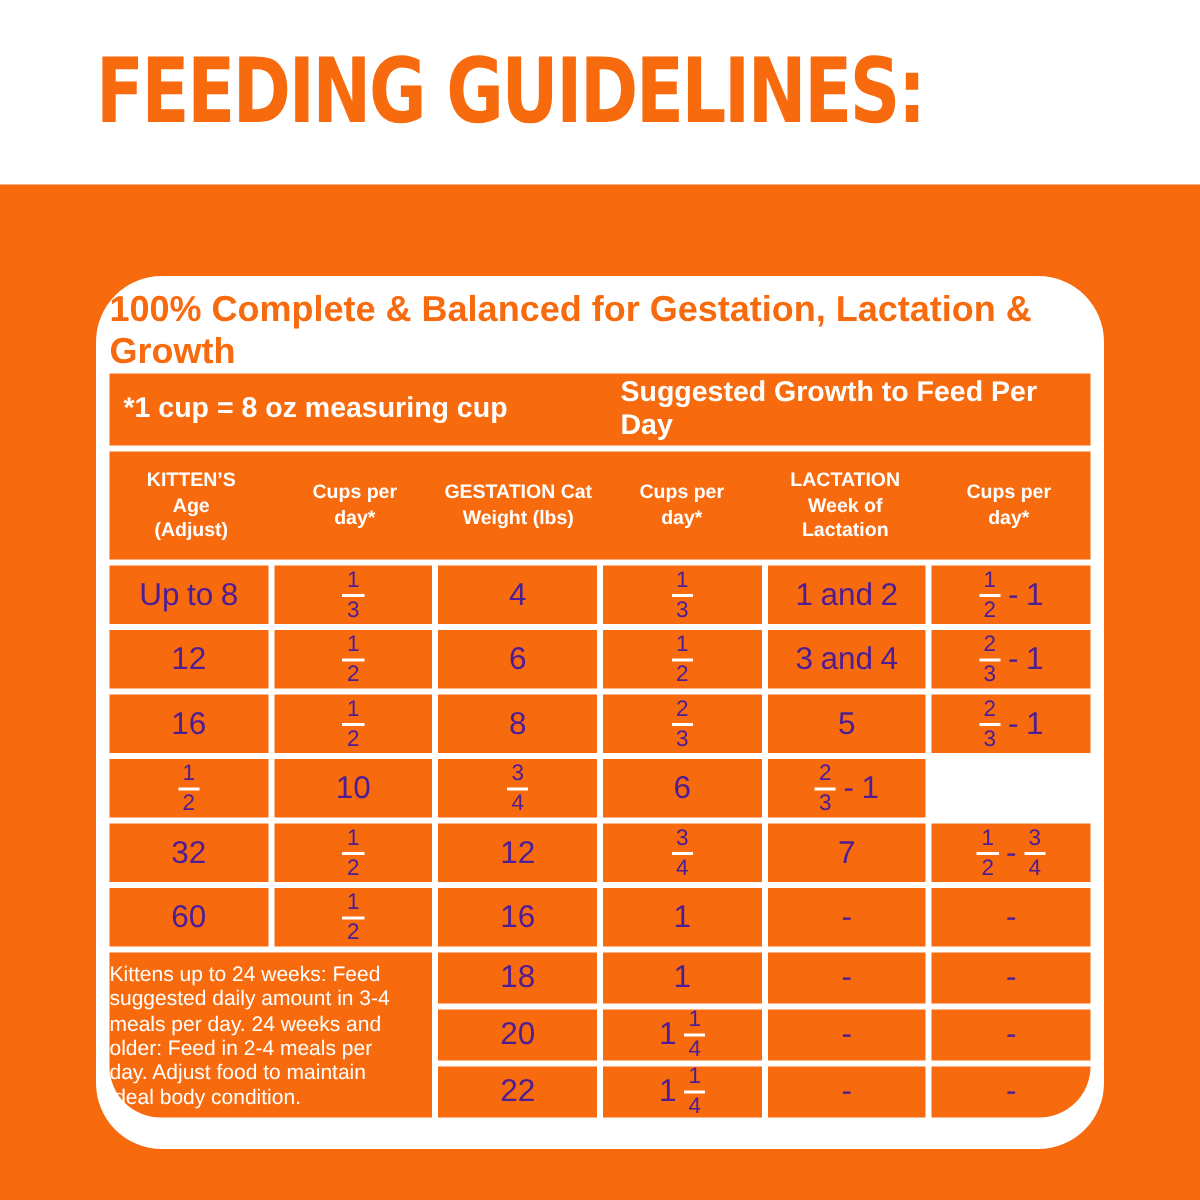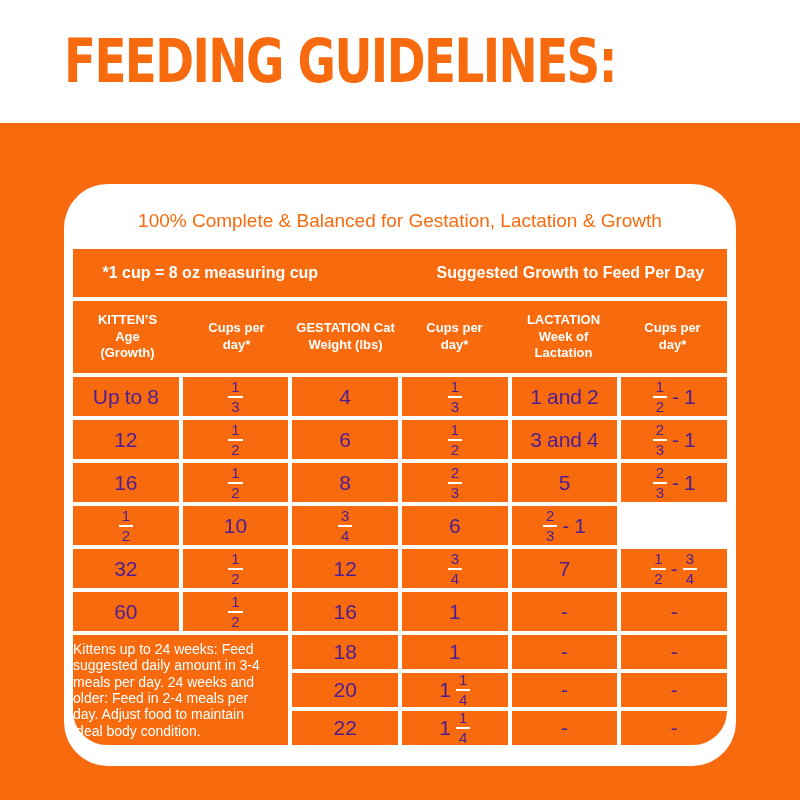--- a/index.html
+++ b/index.html
@@ -24,26 +24,26 @@
   .panel{
     position:absolute;left:64px;top:184px;width:672px;height:582px;
     background:#ffffff;border-radius:44px;
     box-sizing:border-box;padding:9px;
     display:flex;flex-direction:column;
     overflow:hidden;
   }
   .panel-title{
     height:56px;flex:0 0 56px;
     display:flex;align-items:center;justify-content:center;
-    color:var(--orange);font-weight:normal;font-size:19px;
+    color:var(--orange);font-weight:bold;font-size:24px;
   }
   .subheader{
     flex:0 0 48px;background:var(--orange);
     display:grid;grid-template-columns:42% 58%;
-    color:#fff;font-weight:bold;font-size:16px;
+    color:#fff;font-weight:bold;font-size:19px;
     margin-bottom:4px;
   }
   .subheader > div{display:flex;align-items:center;justify-content:center;}
   .subheader .right{padding-left:66px;}
   .col-headers{
     flex:0 0 72px;background:var(--orange);
     display:grid;grid-template-columns:repeat(6,1fr);
     margin-bottom:4px;
   }
   .col-head{
@@ -93,21 +93,21 @@
   <div class="panel-title">100% Complete &amp; Balanced for Gestation, Lactation &amp; Growth</div>
 
   <div class="subheader">
     <div class="left">*1 cup = 8 oz measuring cup</div>
     <div class="right">Suggested Growth to Feed Per Day</div>
   </div>
 
   <div class="col-headers" id="colheads">
       <div class="col-head">KITTEN’S
 Age
-(Growth)</div>
+(Adjust)</div>
       <div class="col-head">Cups per
 day*</div>
       <div class="col-head">GESTATION Cat
 Weight (lbs)</div>
       <div class="col-head">Cups per
 day*</div>
       <div class="col-head">LACTATION
 Week of
 Lactation</div>
       <div class="col-head">Cups per

